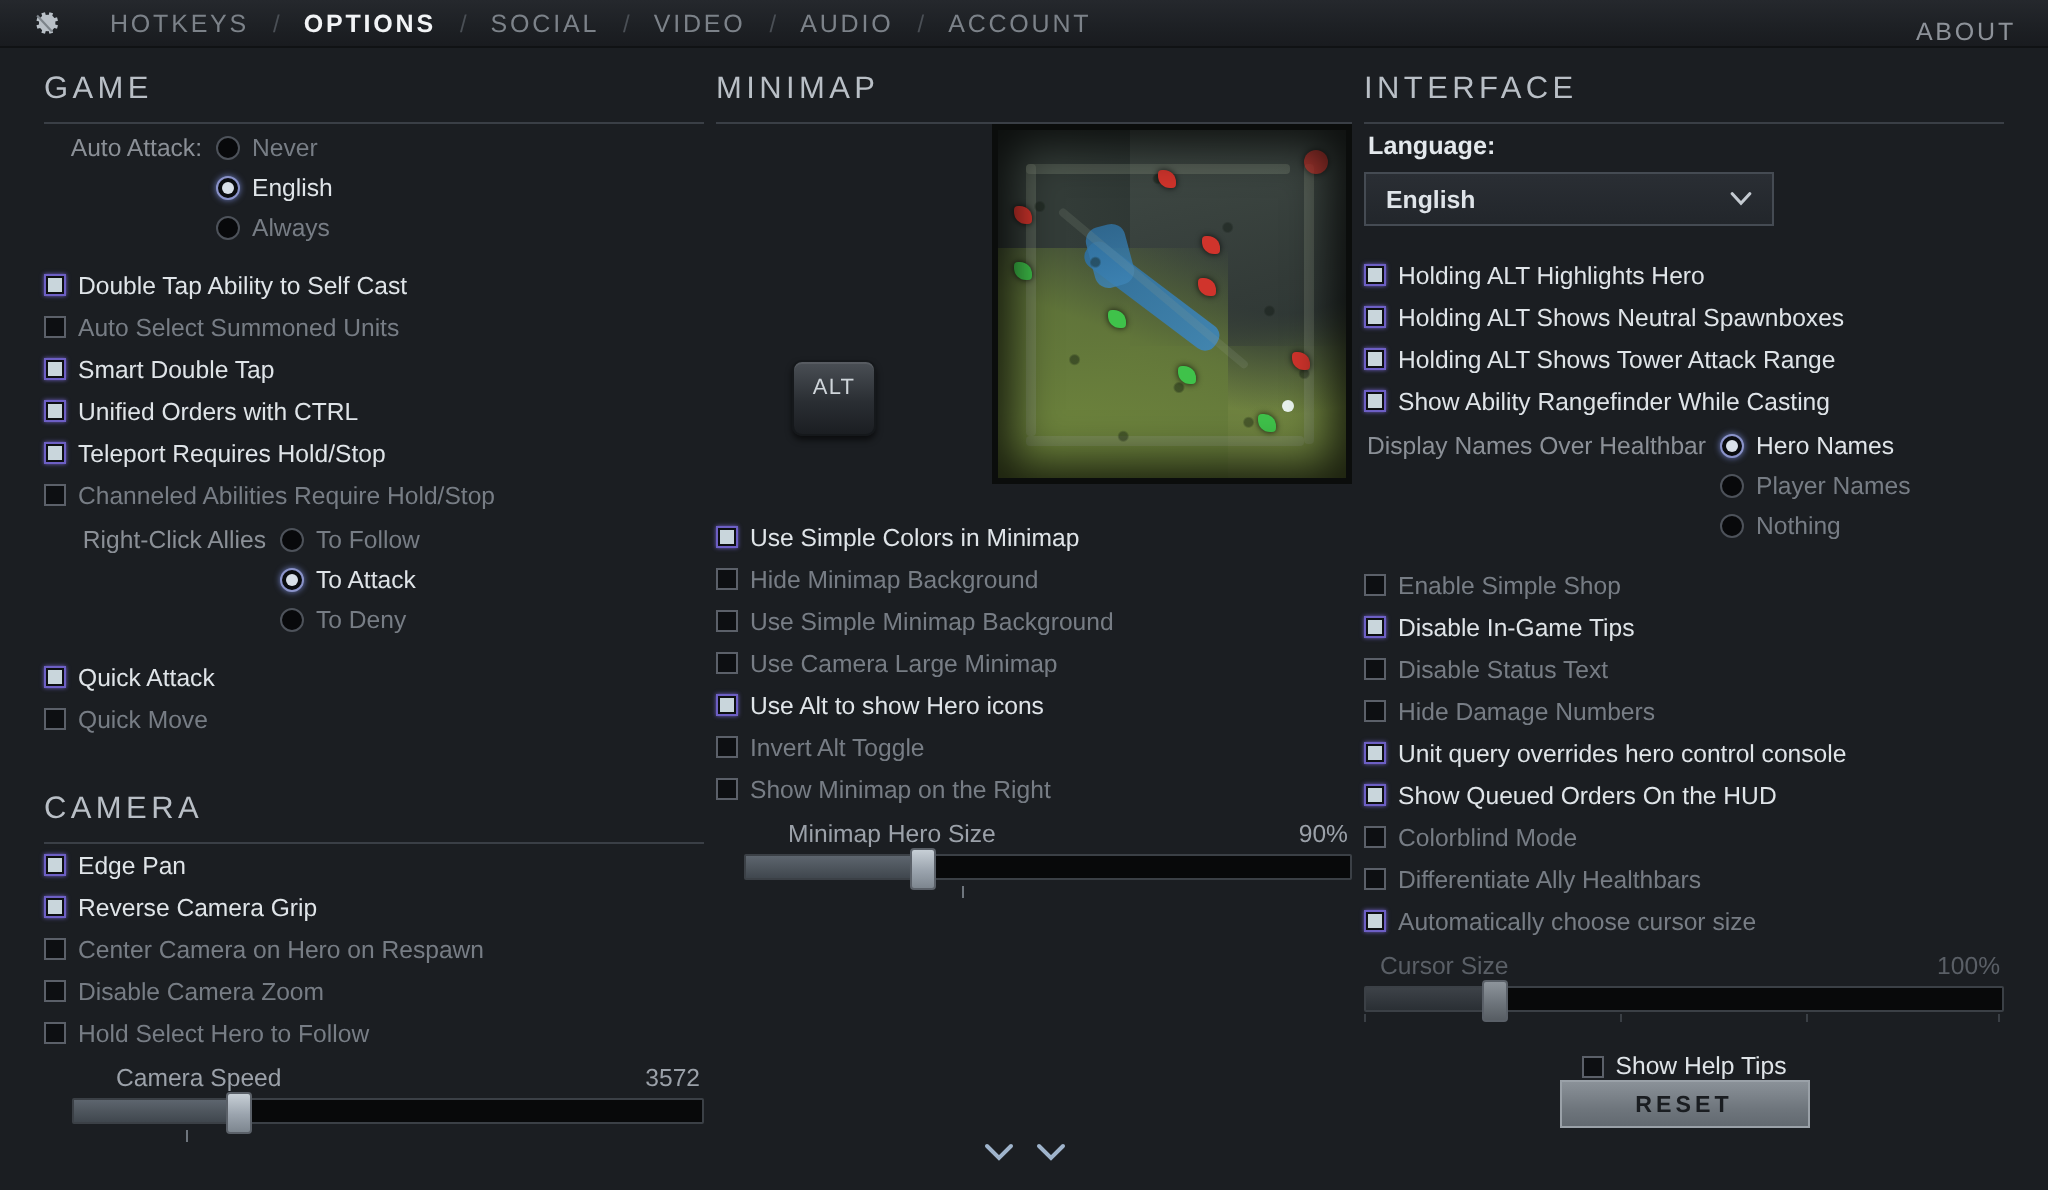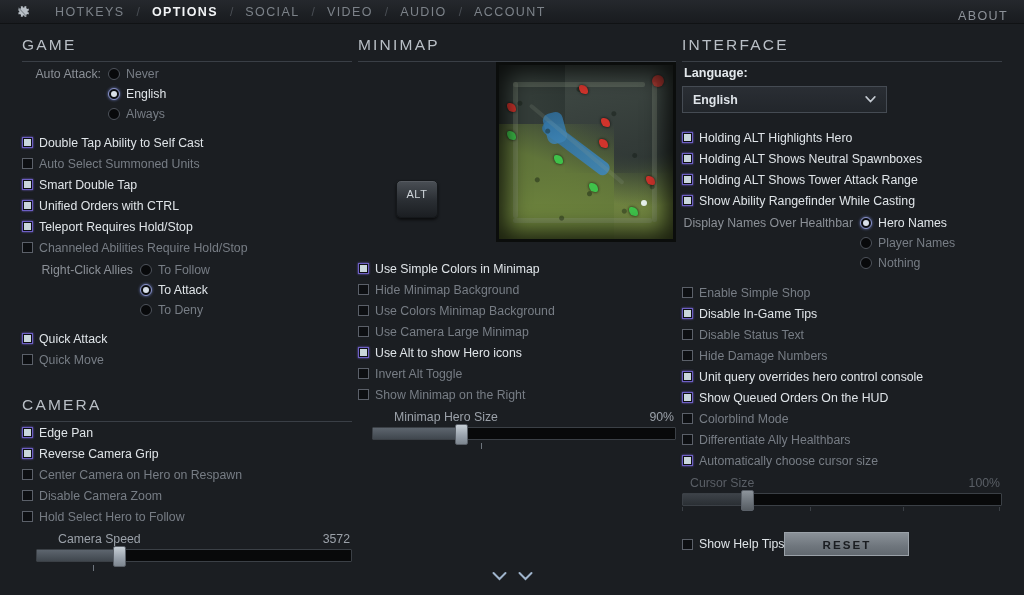--- a/index.html
+++ b/index.html
@@ -271,22 +271,23 @@
     font-size: 12.4px; color: #dfe4e9; font-weight: bold;
   }
   .select .chev {
     position: absolute; right: 10px; top: 50%;
     margin-top: -4px;
     width: 11px; height: 7px;
   }
 
   
   .bottom-row {
-    display: flex; align-items: center; 
-    margin-top: 18px;
+    display: flex; align-items: center; justify-content: space-between;
+    margin-top: 12px;
+    flex-direction: column;
   }
   .reset-btn {
     width: 125px; height: 24px;
     background: linear-gradient(#8a9198, #6f767d 60%, #626970);
     border: 1px solid #9aa1a8;
     color: #1a1d21;
     font-size: 11.6px; font-weight: bold; letter-spacing: 2px;
     display: flex; align-items: center; justify-content: center;
     cursor: pointer;
   }
@@ -484,21 +485,21 @@
     <div class="row">
       <div class="cb on"></div>
       <div class="lbl">Use Simple Colors in Minimap</div>
     </div>
     <div class="row">
       <div class="cb"></div>
       <div class="lbl dim">Hide Minimap Background</div>
     </div>
     <div class="row">
       <div class="cb"></div>
-      <div class="lbl dim">Use Colors Minimap Background</div>
+      <div class="lbl dim">Use Simple Minimap Background</div>
     </div>
     <div class="row">
       <div class="cb"></div>
       <div class="lbl dim">Use Camera Large Minimap</div>
     </div>
     <div class="row">
       <div class="cb on"></div>
       <div class="lbl">Use Alt to show Hero icons</div>
     </div>
     <div class="row">

